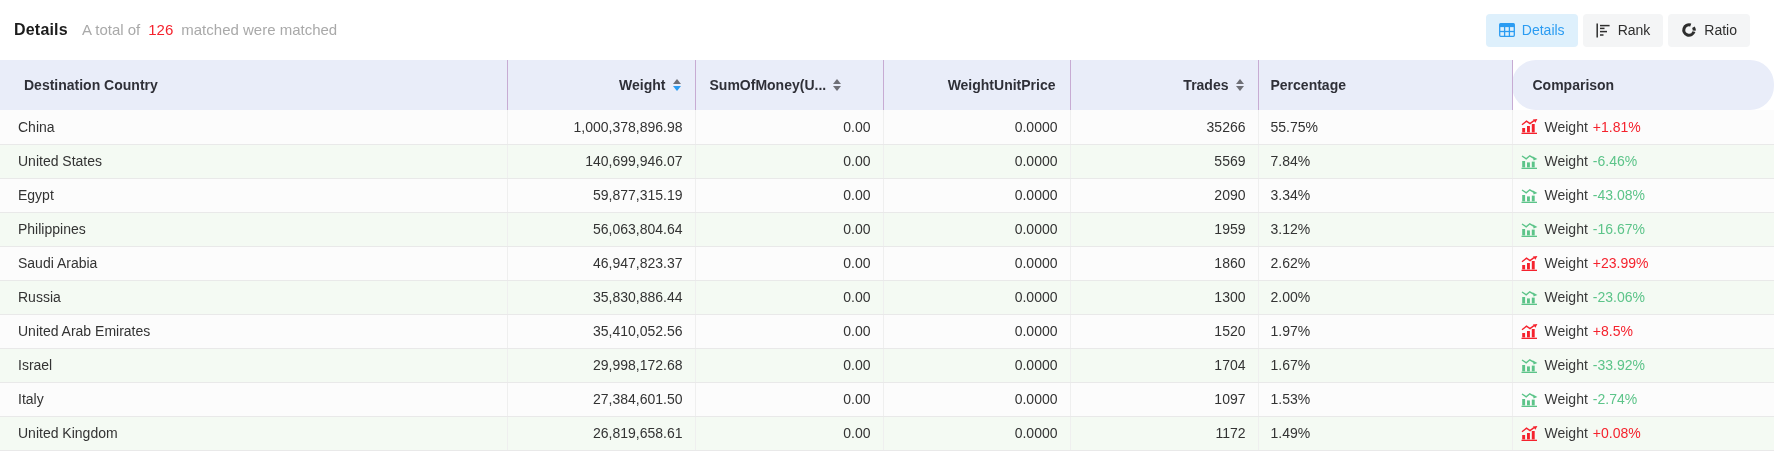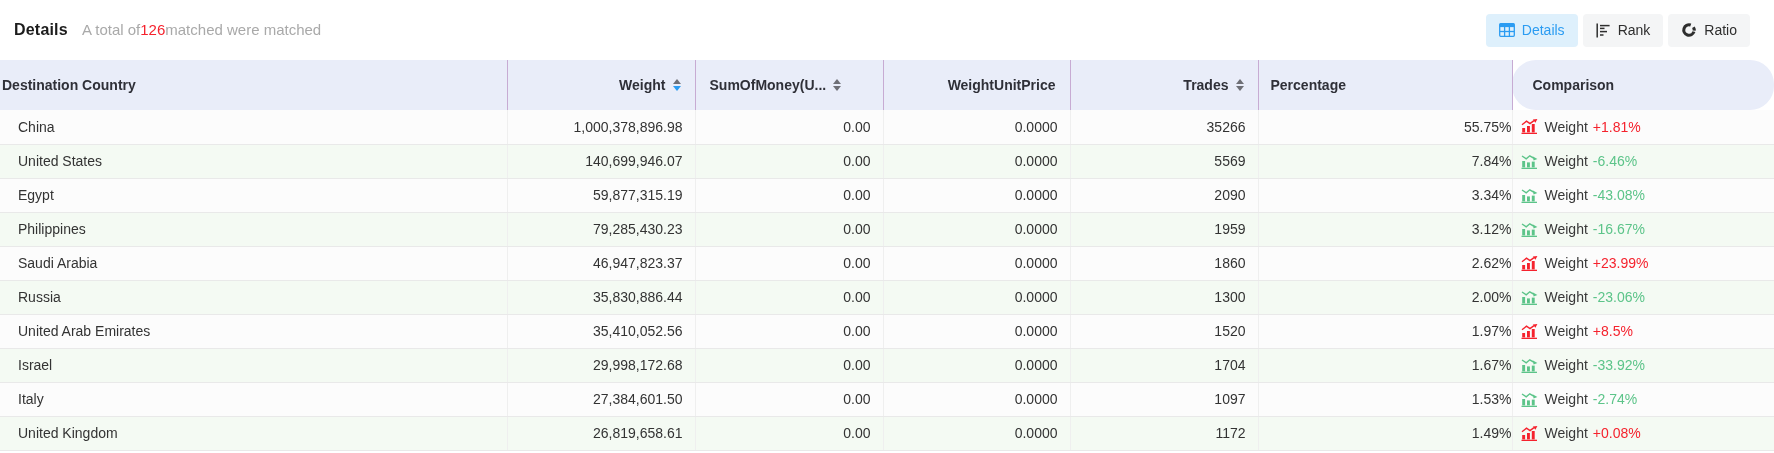--- a/index.html
+++ b/index.html
@@ -14,59 +14,59 @@
     font-family:"Liberation Sans","DejaVu Sans",sans-serif;color:#333;
   }
   
   .page-header{
     height:60px;display:flex;align-items:center;justify-content:space-between;
     padding:0 24px 0 14px;background:#fff;
   }
   .title-group{display:flex;align-items:baseline;}
   .page-title{font-size:16px;font-weight:bold;color:#1c1c1c;letter-spacing:.2px;}
   .records-summary{font-size:15px;color:#a9a9a9;margin-left:14px;}
-  .record-count{color:var(--positive-red);margin:0 0;}
+  .record-count{color:var(--positive-red);margin:0 8px;}
   .view-switcher{display:flex;gap:5px;}
   .view-btn{
     display:inline-flex;align-items:center;gap:7px;height:33px;padding:0 13px;
     border:none;border-radius:4px;background:var(--button-bg);color:#2e2e2e;
     font-size:14px;font-family:inherit;cursor:pointer;
   }
   .view-btn.active{background:var(--active-button-bg);color:var(--accent-blue);}
   .btn-icon{display:inline-flex;align-items:center;}
   
   table{border-collapse:collapse;table-layout:fixed;width:1774px;}
   thead th{
     background:var(--header-bg);height:50px;padding:0;
     font-size:14px;font-weight:bold;color:#2f3038;text-align:left;
     border-right:1px solid var(--header-divider);
   }
   thead th:last-child{border-right:none;border-radius:24px;}
   .th-inner{display:flex;align-items:center;height:100%;}
-  .hp-country{padding-left:2px;align-items:center;}
+  .hp-country{padding-left:24px;align-items:center;}
   .hp-right{justify-content:flex-end;padding-right:14px;}
   .hp-left{padding-left:14px;padding-right:26px;}
   .hp-left .th-label{flex:0 1 auto;white-space:nowrap;overflow:hidden;}
   .hp-pct{padding-left:12px;}
   .hp-cmp{padding-left:20px;}
   .sort{display:inline-flex;flex-direction:column;gap:2px;margin-left:7px;}
   .caret-up{width:0;height:0;border-left:4px solid transparent;border-right:4px solid transparent;border-bottom:5px solid #6e6f76;}
   .caret-down{width:0;height:0;border-left:4px solid transparent;border-right:4px solid transparent;border-top:5px solid #6e6f76;}
   .caret-down.active{border-top-color:var(--accent-blue);}
   tbody td{
     height:34px;padding:0;font-size:14px;color:#333;
     border-bottom:1px solid #e9e9e9;border-right:1px solid #efefef;
     white-space:nowrap;overflow:hidden;
   }
   tbody td:last-child{border-right:none;}
   tbody tr:nth-child(odd){background:#fcfcfc;}
   tbody tr:nth-child(even){background:var(--row-alt-bg);}
   .td-country{padding-left:18px;text-align:left;}
   .td-num{padding-right:12px;text-align:right;}
-  .td-pct{padding-left:12px;text-align:right;}
+  .td-pct{padding-left:12px;text-align:left;}
   .td-cmp{padding-left:8px;}
   .cmp{display:flex;align-items:center;gap:5px;}
   .cmp .metric{color:#383838;margin-left:2px;}
   .cmp .cmp-icon{display:none;line-height:0;}
   .cmp.up .up-icon{display:inline-flex;}
   .cmp.down .down-icon{display:inline-flex;}
   .cmp.up .chg{color:var(--positive-red);}
   .cmp.down .chg{color:var(--negative-green);}
 </style>
 </head>
@@ -254,21 +254,21 @@
             <path d="M11.6,2.2 L16.4,5 L12.6,6.6 Z" fill="#5cc489"></path>
           </svg>
         </span>
         <span class="metric">Weight</span>
         <span class="chg">-43.08%</span>
       </div>
     </td>
   </tr>
         <tr>
     <td class="td-country">Philippines</td>
-    <td class="td-num">79,285,430.23</td>
+    <td class="td-num">56,063,804.64</td>
     <td class="td-num">0.00</td>
     <td class="td-num">0.0000</td>
     <td class="td-num">1959</td>
     <td class="td-pct">3.12%</td>
     <td class="td-cmp">
       <div class="cmp down">
 
         <span class="cmp-icon down-icon">
           <svg width="17" height="15" viewBox="0 0 17 15">
             <g fill="#5cc489">

